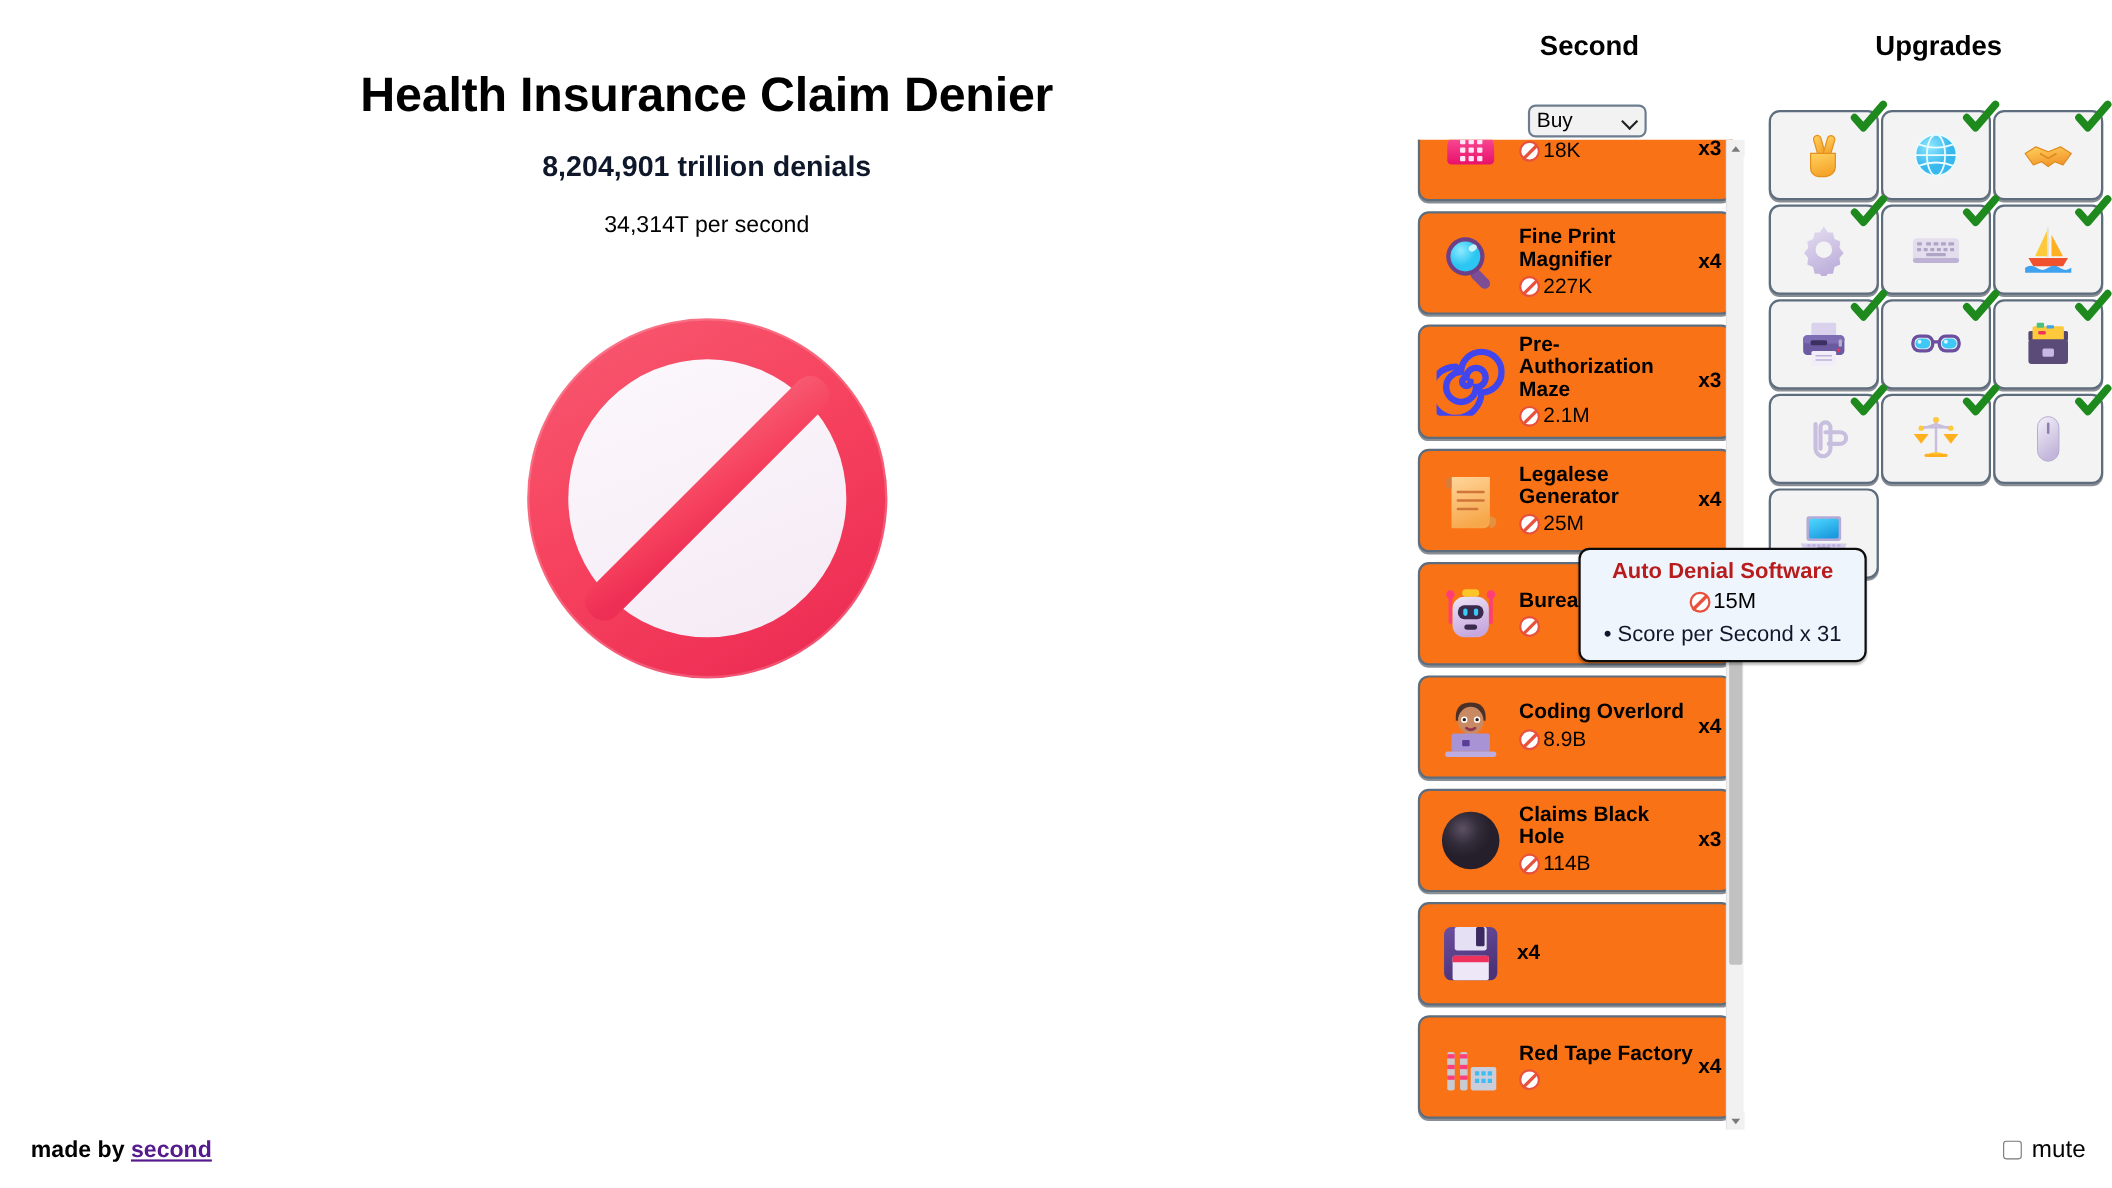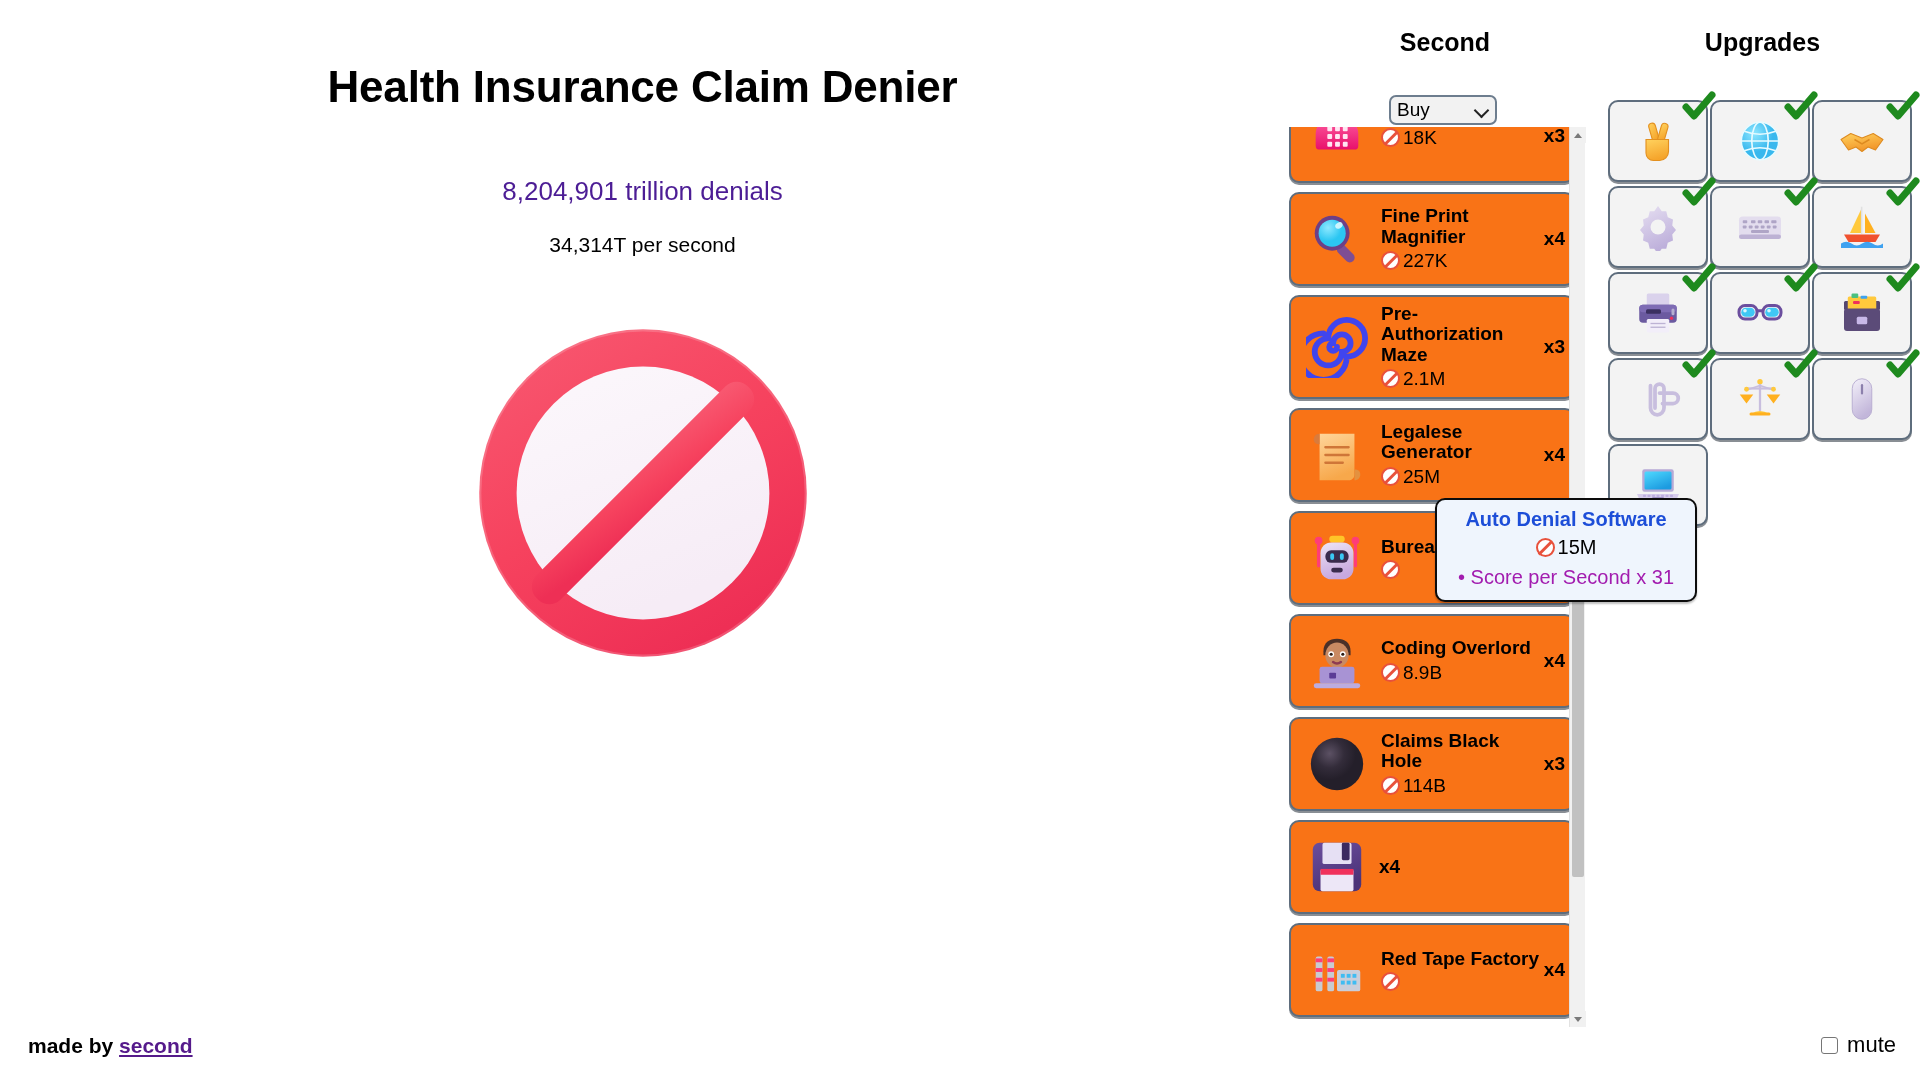--- a/index.html
+++ b/index.html
@@ -24,24 +24,24 @@
   }
   .game-title {
     margin-top: 62px;
     font-size: 44px;
     font-weight: bold;
     color: #000;
     letter-spacing: -0.2px;
     white-space: nowrap;
   }
   .score-line {
-    margin-top: 64px;
+    margin-top: 24px;
     font-size: 26px;
-    font-weight: normal;
-    color: #4c1d95;
+    font-weight: bold;
+    color: #0f172a;
   }
   .rate-line {
     margin-top: 26px;
     font-size: 21px;
     font-weight: normal;
     color: #000;
   }
   .clicker-wrap {
     margin-top: 56px;
     width: 360px; height: 360px;
@@ -279,34 +279,34 @@
     border: 2px solid #0c0c0c;
     border-radius: 10px;
     padding: 8px 10px 11px 10px;
     box-shadow: 0 2px 2px rgba(0,0,0,0.25);
     z-index: 50;
   }
   .tt-title {
     text-align: center;
     font-size: 20px;
     font-weight: bold;
-    color: #1d4ed8;
+    color: #b91c1c;
   }
   .tt-cost {
     margin-top: 5px;
     text-align: center;
     font-size: 20px;
     color: #000;
     display: flex; align-items: center; justify-content: center; gap: 3px;
   }
   .tt-effect {
     margin-top: 7px;
     text-align: center;
     font-size: 20px;
-    color: #a21caf;
+    color: #0f172a;
   }
 </style>
 </head>
 <body>
 
 <div id="app">
 
   <div class="main-area">
     <div class="game-title">Health Insurance Claim Denier</div>
     <div class="score-line">8,204,901 trillion denials</div>

